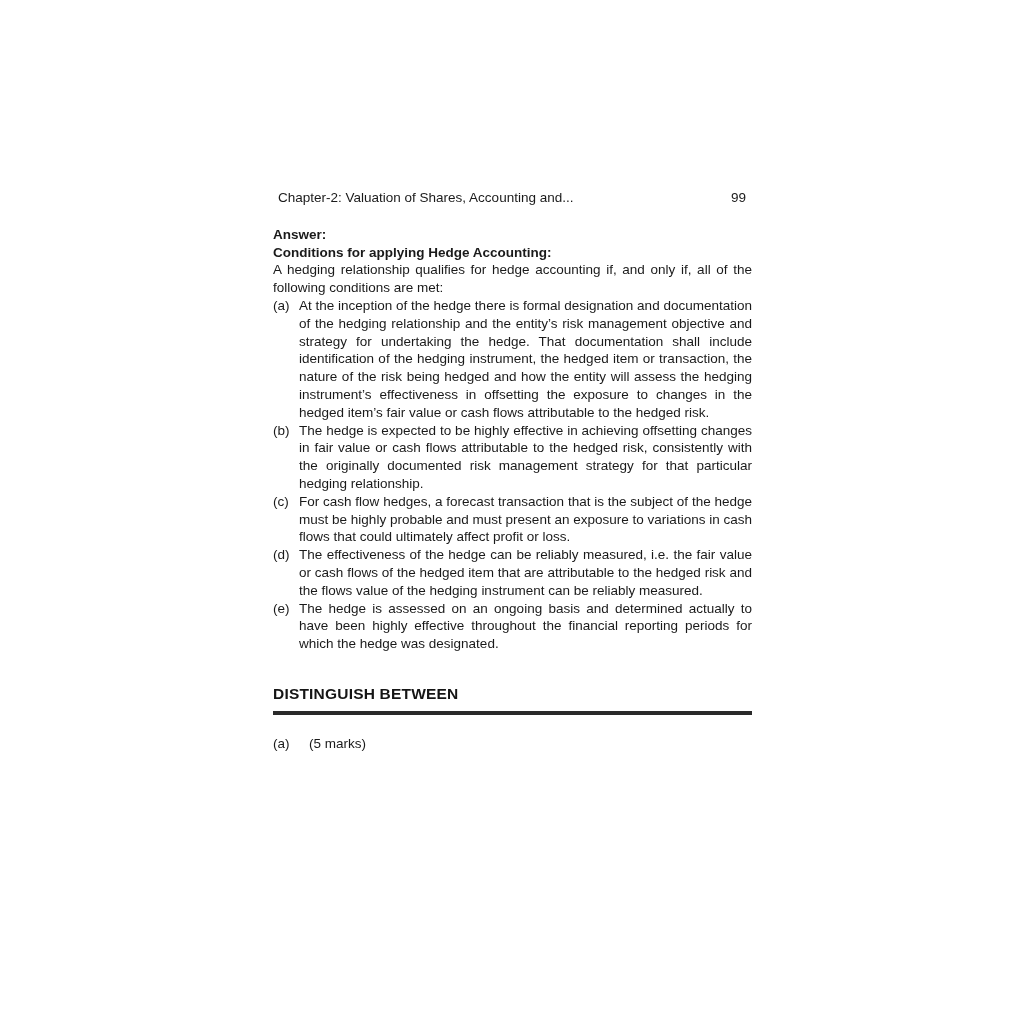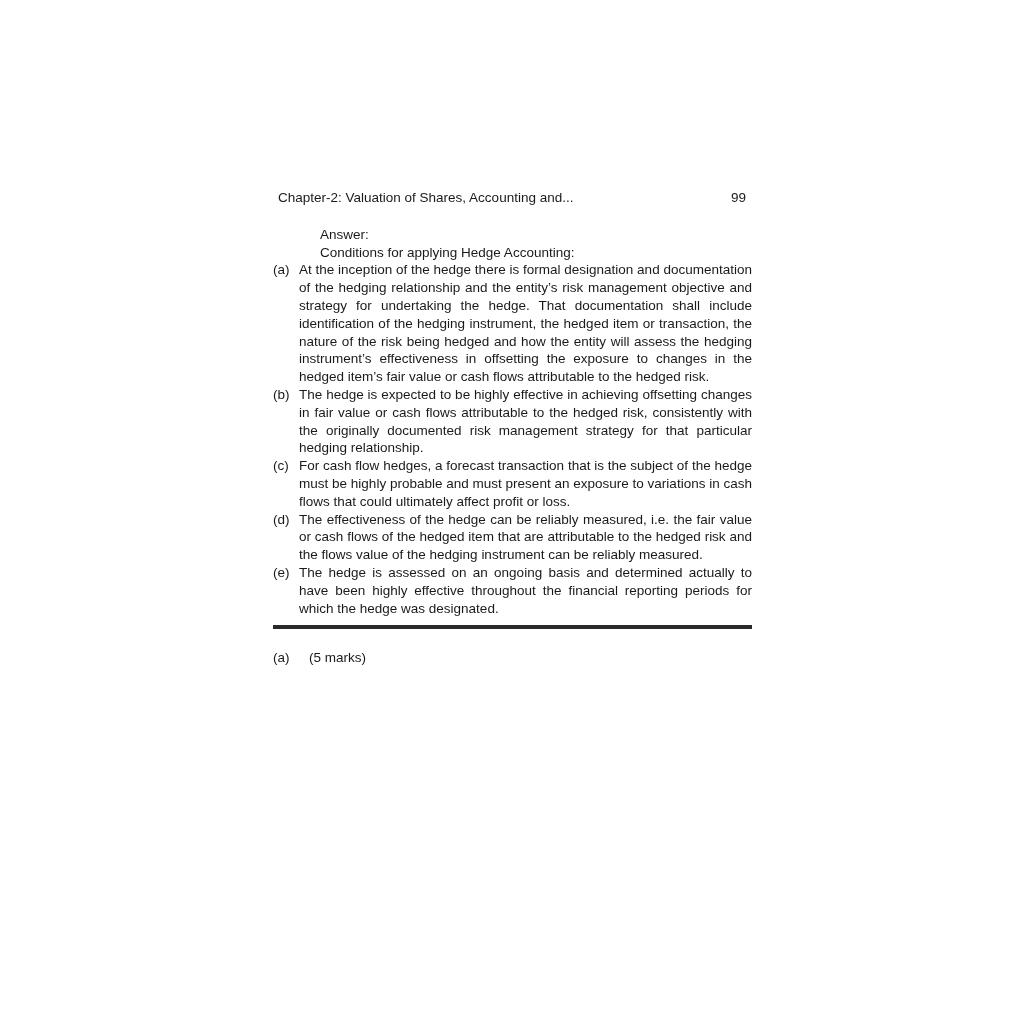--- a/index.html
+++ b/index.html
@@ -20,21 +20,21 @@
     font-size: 13.5px;
     line-height: 17.8px;
   }
   .page-header {
     display: flex;
     justify-content: space-between;
     align-items: baseline;
     padding: 0 6px 0 5px;
     margin-bottom: 19px;
   }
-  .bold { font-weight: normal; margin-left: 47px; }
+  .bold { font-weight: bold; }
   .intro { text-align: justify; }
   .cond-list { margin: 0; }
   .cond-item {
     display: flex;
     align-items: flex-start;
   }
   .cond-marker {
     flex: 0 0 26px;
   }
   .cond-text {
@@ -75,20 +75,21 @@
 <div class="canvas">
   <div class="content">
 
     <div class="page-header">
       <span>Chapter-2: Valuation of Shares, Accounting and...</span>
       <span>99</span>
     </div>
 
     <div class="bold">Answer:</div>
     <div class="bold">Conditions for applying Hedge Accounting:</div>
+    <div class="intro">A hedging relationship qualifies for hedge accounting if, and only if, all of the following conditions are met:</div>
 
     <div class="cond-list">
       <div class="cond-item">
         <span class="cond-marker">(a)</span>
         <span class="cond-text">At the inception of the hedge there is formal designation and documentation of the hedging relationship and the entity’s risk management objective and strategy for undertaking the hedge. That documentation shall include identification of the hedging instrument, the hedged item or transaction, the nature of the risk being hedged and how the entity will assess the hedging instrument’s effectiveness in offsetting the exposure to changes in the hedged item’s fair value or cash flows attributable to the hedged risk.</span>
       </div>
       <div class="cond-item">
         <span class="cond-marker">(b)</span>
         <span class="cond-text">The hedge is expected to be highly effective in achieving offsetting changes in fair value or cash flows attributable to the hedged risk, consistently with the originally documented risk management strategy for that particular hedging relationship.</span>
       </div>
@@ -99,20 +100,21 @@
       <div class="cond-item">
         <span class="cond-marker">(d)</span>
         <span class="cond-text">The effectiveness of the hedge can be reliably measured, i.e. the fair value or cash flows of the hedged item that are attributable to the hedged risk and the flows value of the hedging instrument can be reliably measured.</span>
       </div>
       <div class="cond-item">
         <span class="cond-marker">(e)</span>
         <span class="cond-text">The hedge is assessed on an ongoing basis and determined actually to have been highly effective throughout the financial reporting periods for which the hedge was designated.</span>
       </div>
     </div>
 
+    <div class="section-heading">DISTINGUISH BETWEEN</div>
     <div class="double-rule"></div>
 
     <div class="question-block">
       <div class="question-item">
         <span class="q-marker">(a)</span>
         <span class="q-marks">(5 marks)</span>
       </div>
     </div>
 
   </div>

